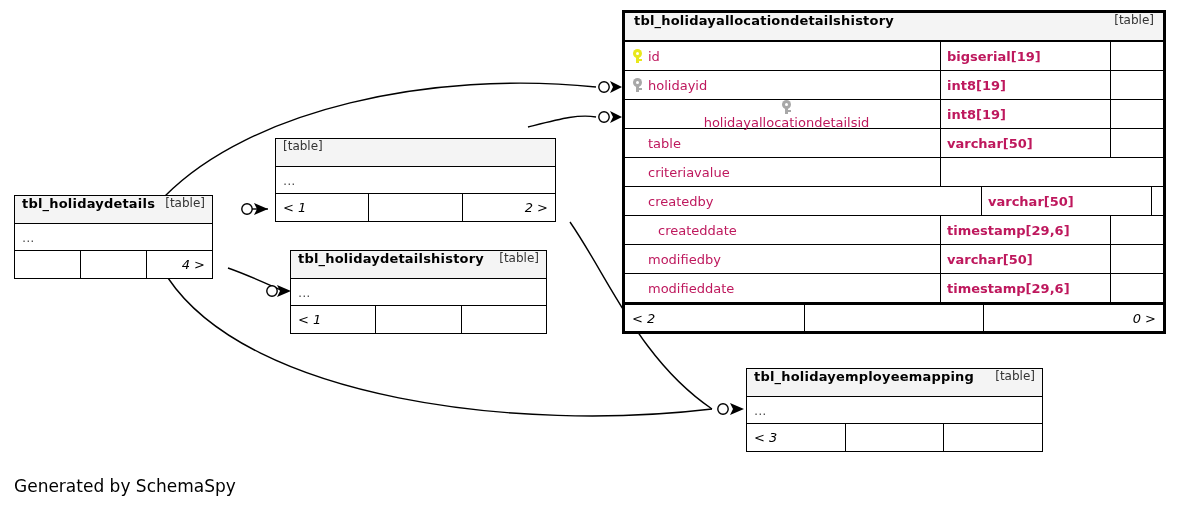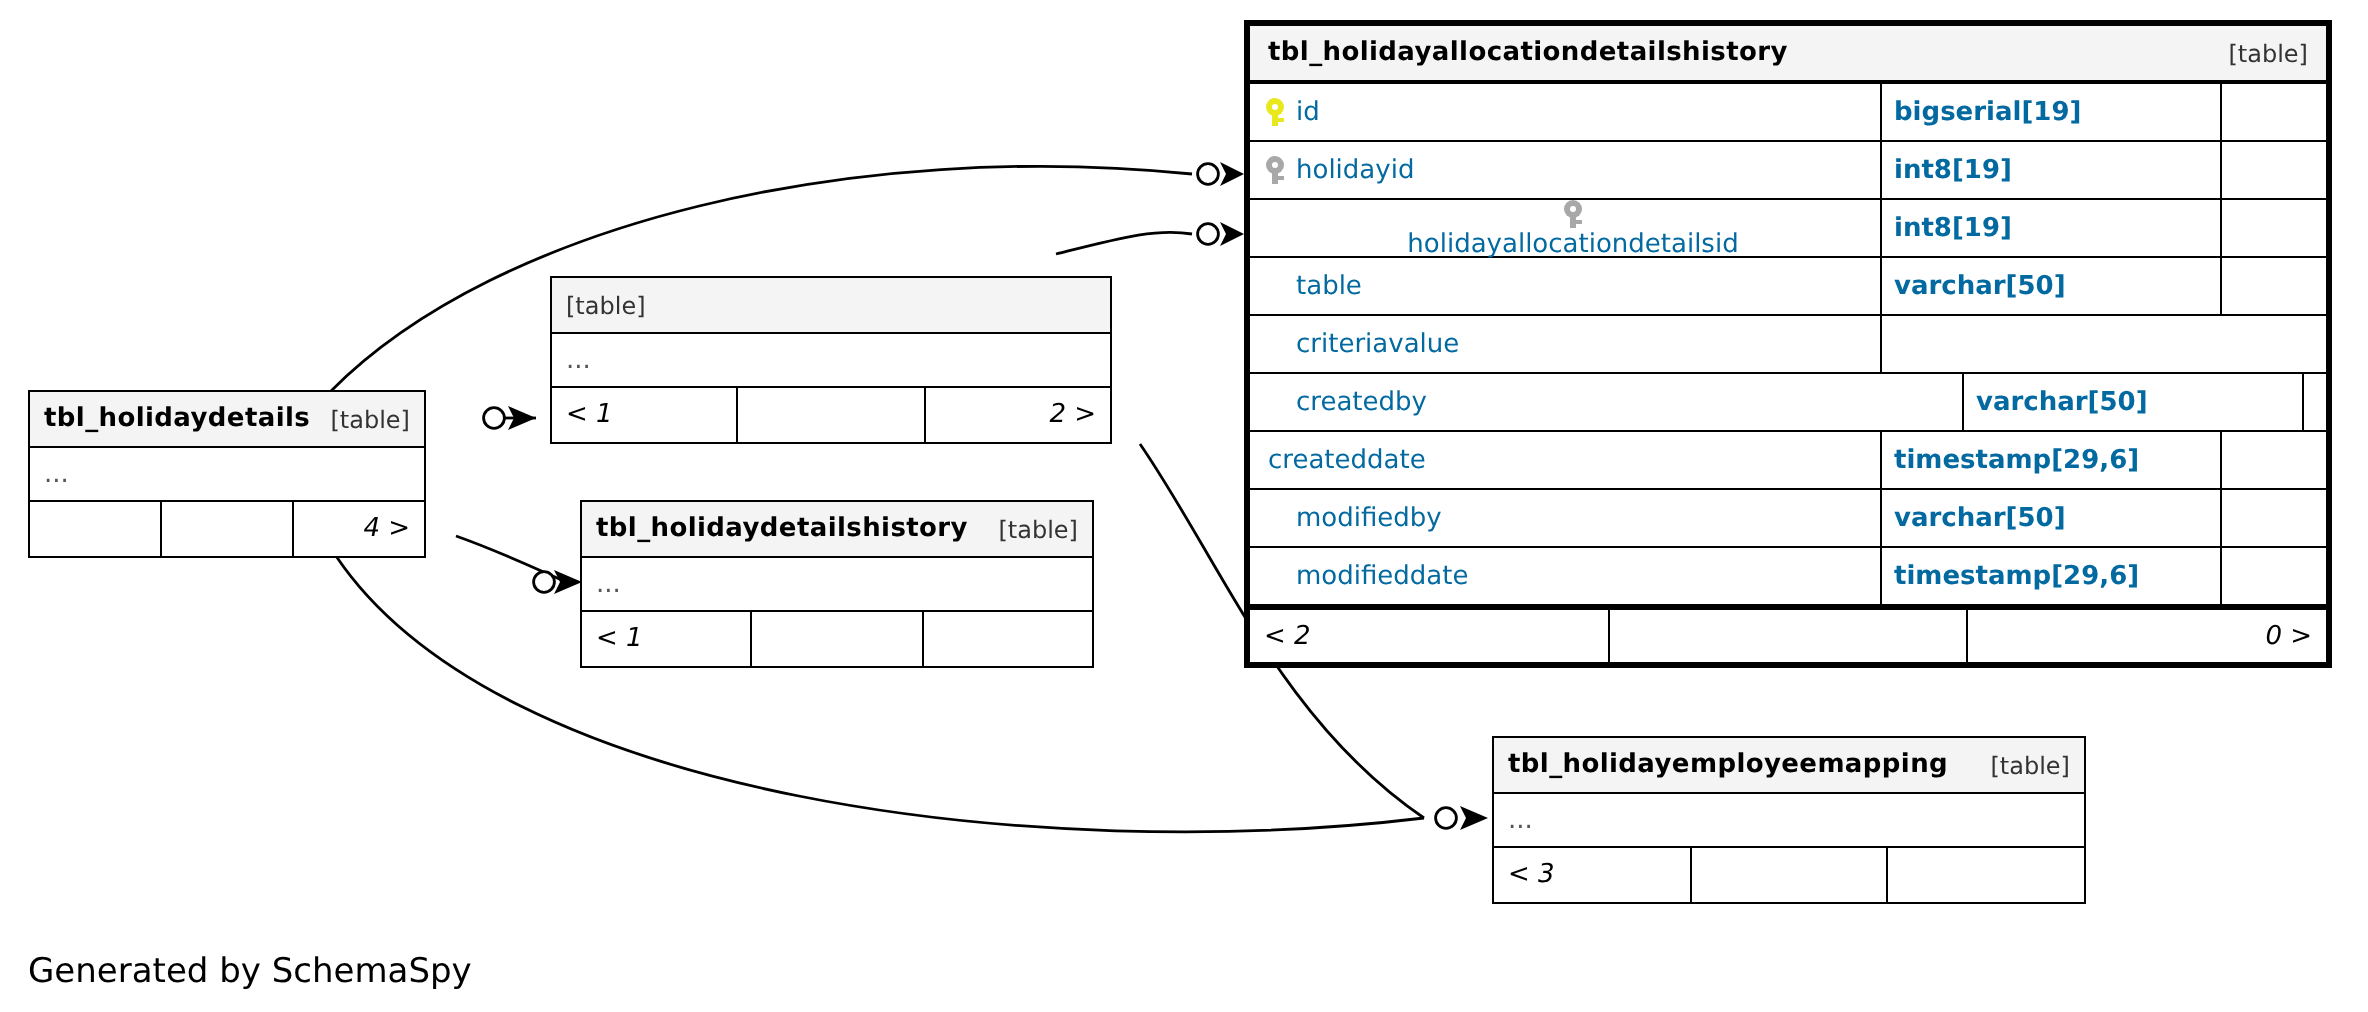--- a/index.html
+++ b/index.html
@@ -11,36 +11,36 @@
     position:relative;
   }
   #canvas{position:absolute;left:0;top:0;width:1184px;height:506px;}
   svg.links{position:absolute;left:0;top:0;width:1184px;height:506px;pointer-events:none;}
 
   .tbl{position:absolute;background:#ffffff;box-sizing:border-box;}
   .tbl.thin{border:1px solid #000;}
   .tbl.thick{border:3px solid #000;}
 
   .tbl-head{
-    display:flex;align-items:center;justify-content:space-between;
+    display:flex;justify-content:space-between;
     background:#f4f4f4;
     border-bottom:1px solid #000;
     padding:0 9px;
     box-sizing:border-box;
     height:29px;
   }
   .thick > .tbl-head{border-bottom:2px solid #000;}
   .tbl-title{font-weight:bold;font-size:13px;color:#000;letter-spacing:.2px;white-space:nowrap;}
   .tbl-kind{font-size:12px;color:#333;white-space:nowrap;}
 
   .row{
     display:flex;align-items:center;
     border-bottom:1px solid #000;
     height:29px;box-sizing:border-box;
-    font-size:13px;color:#0369a1;
+    font-size:13px;color:#be185d;
   }
   .row:last-child{border-bottom:none;}
   .col-name{flex:0 0 auto;display:flex;align-items:center;gap:6px;padding-left:8px;box-sizing:border-box;border-right:1px solid #000;height:100%;}
   .col-type{flex:0 0 auto;padding-left:6px;display:flex;align-items:center;box-sizing:border-box;border-right:1px solid #000;height:100%;font-weight:bold;}
   .col-extra{flex:1 1 auto;height:100%;}
 
   .ellipsis-row{
     height:27px;display:flex;align-items:center;padding-left:7px;
     border-bottom:1px solid #000;font-size:13px;color:#555;box-sizing:border-box;
   }
@@ -165,21 +165,21 @@
 
     <div class="row">
       <span class="col-name" style="width:357px;padding-left:23px;">
         <span>createdby</span>
       </span>
       <span class="col-type" style="width:170px;">varchar[50]</span>
       <span class="col-extra"></span>
     </div>
 
     <div class="row">
-      <span class="col-name" style="width:316px;padding-left:9px;">
+      <span class="col-name" style="width:316px;padding-left:33px;">
         <span>createddate</span>
       </span>
       <span class="col-type" style="width:170px;">timestamp[29,6]</span>
       <span class="col-extra"></span>
     </div>
 
     <div class="row">
       <span class="col-name" style="width:316px;padding-left:23px;">
         <span>modifiedby</span>
       </span>

